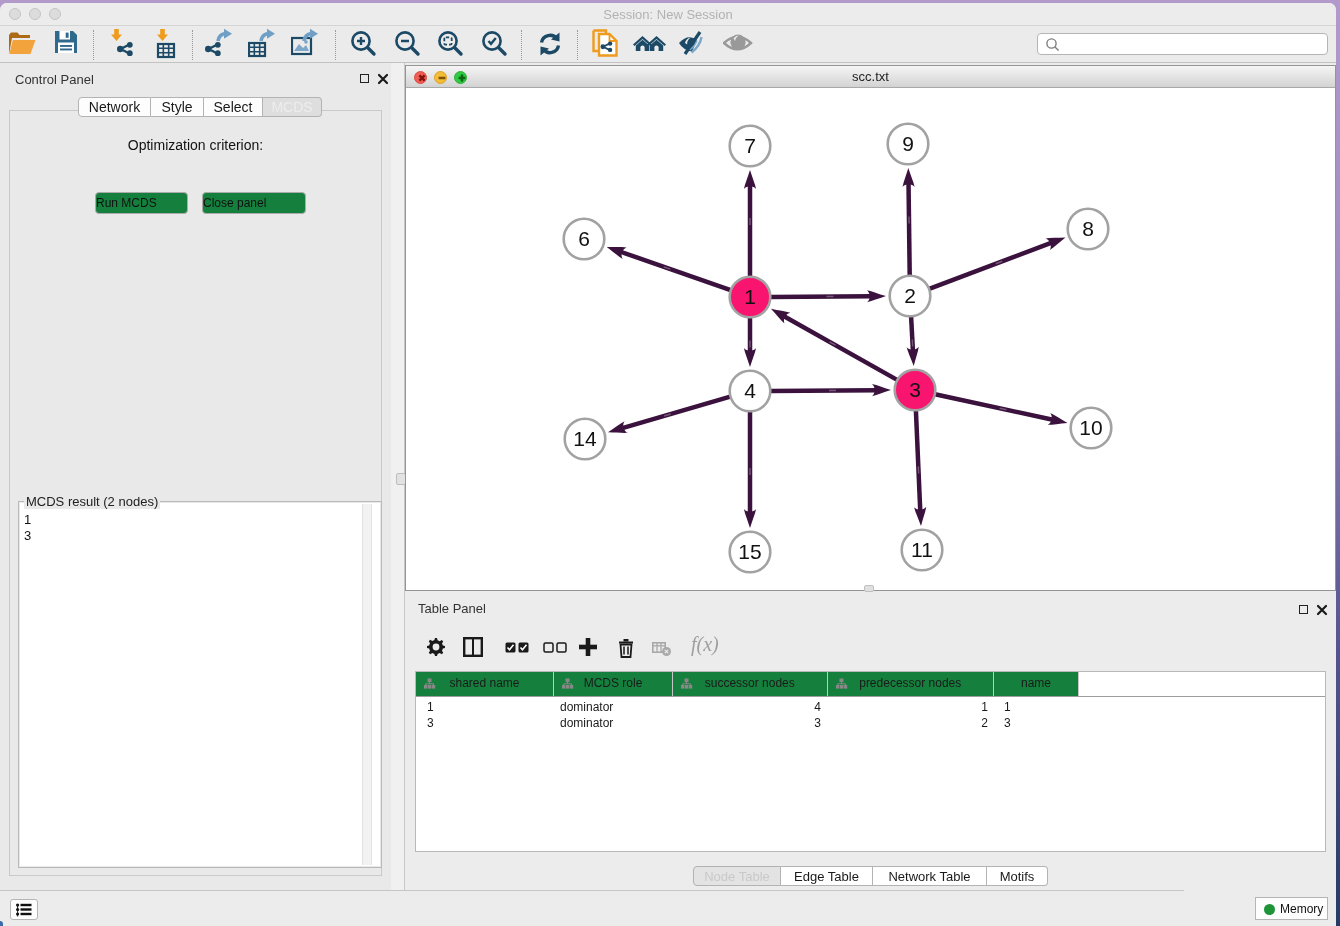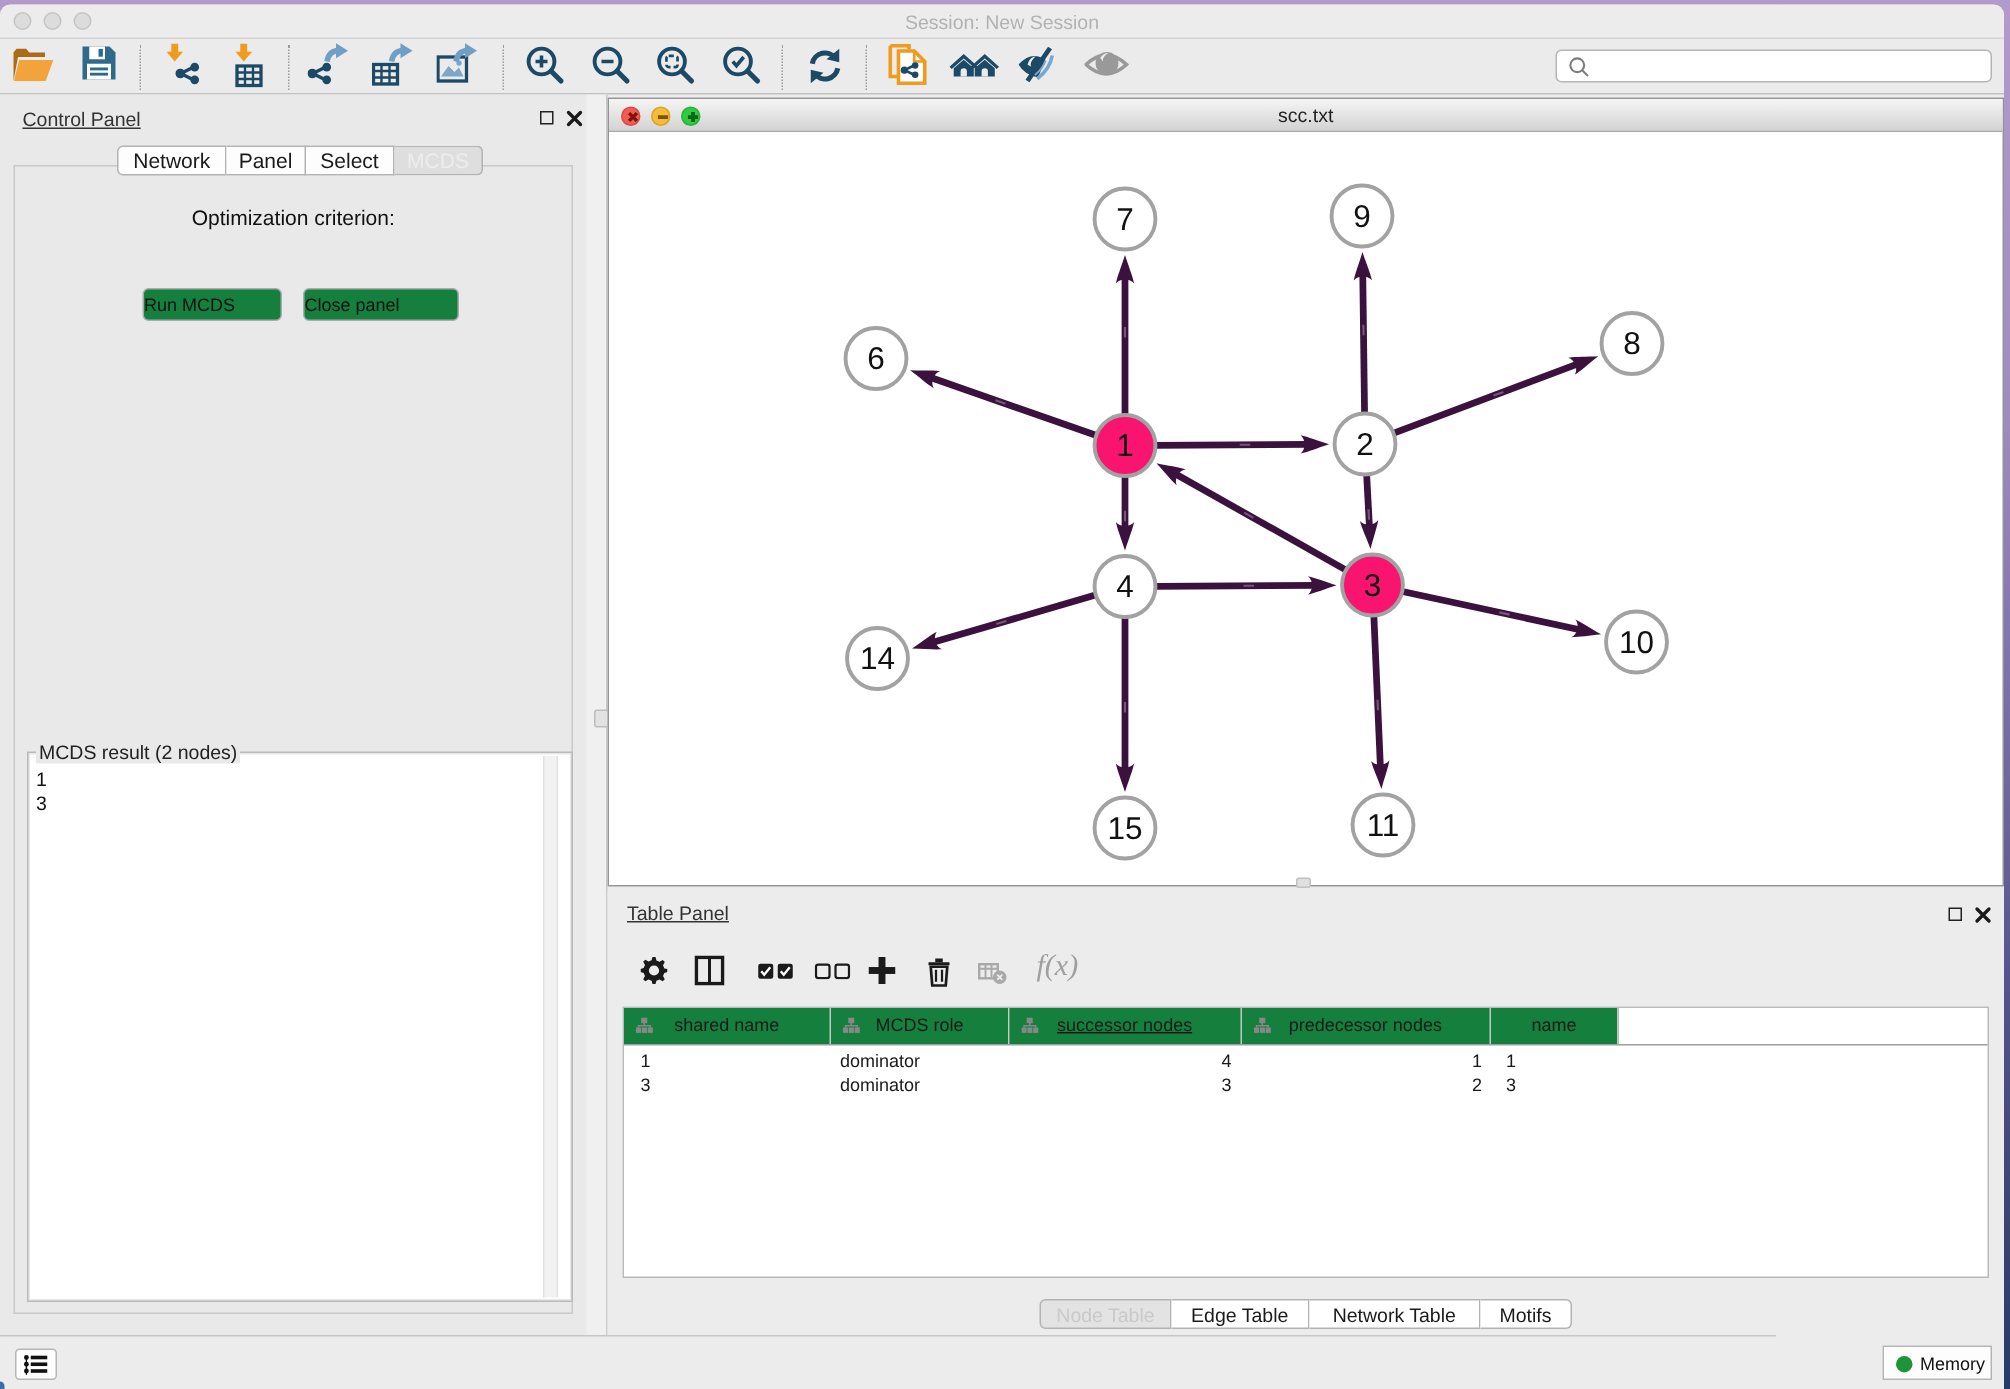--- a/index.html
+++ b/index.html
@@ -12,21 +12,21 @@
 .tl { position:absolute; top:5px; width:12px; height:12px; border-radius:50%; background:#dcdcdc; border:1px solid #c4c4c4; }
 #titletext { position:absolute; top:4px; left:0; width:1336px; text-align:center; font-size:13px; color:#b2b2b2; }
 
 #toolbar { position:absolute; left:0; top:23px; width:1336px; height:37px; background:#ebebeb; border-bottom:1px solid #c2c2c2; }
 .tsep { position:absolute; top:4px; height:30px; width:0; border-left:1px dotted #9a9a9a; }
 #searchbox { position:absolute; left:1037px; top:7px; width:291px; height:22px; background:#fff; border:1px solid #b5b5b5; border-radius:4px; }
 
 #cpanel { position:absolute; left:0; top:60px; width:391px; height:827px; background:#e9e9e9; }
 #cp-gutter { position:absolute; left:391px; top:60px; width:14px; height:827px; background:#f0f0f0; border-right:1px solid #c8c8c8; }
 #cp-handle { position:absolute; left:396px; top:470px; width:10px; height:12px; background:#e2e2e2; border:1px solid #bdbdbd; border-radius:2px; }
-.cp-title { font-size:13px; color:#333;text-decoration:underline; }
+.cp-title { font-size:13px; color:#333; }
 #cp-box { position:absolute; left:9px; top:47px; width:373px; height:766px; border:1px solid #c9c9c9; background:#e9e9e9; }
 .tab { position:absolute; top:34px; height:20px; background:#fdfdfd; border:1px solid #b3b3b3; font-size:14px; color:#1a1a1a; text-align:center; line-height:19px; }
 .btn { position:absolute; background:#15803d; border:1px solid #ababab; border-radius:4px; font-size:12px; color:#111; text-align:left; }
 
 #fieldset { position:absolute; left:18px; top:438px; width:364px; height:367px; border:1px solid #b9b9b9; }
 #fs-inner { position:absolute; left:1px; top:1px; width:360px; height:363px; background:#fff; }
 #fs-legend { position:absolute; left:5px; top:-8px; background:#e9e9e9; font-size:13px; color:#222; padding:0 2px; }
 
 #netwin { position:absolute; left:405px; top:62px; width:931px; height:526px; border:1px solid #949494; background:#fff; }
 #nw-title { position:absolute; left:0; top:0; width:929px; height:22px; background:linear-gradient(180deg,#f5f5f5,#d3d3d3); border-bottom:1px solid #a9a9a9; }
@@ -201,21 +201,21 @@
   </div>
 
   <div id="cpanel">
     <div class="cp-title abs" style="left:15px;top:9px;">Control Panel</div>
     <div class="abs" style="left:360px;top:11px;width:9px;height:9px;border:1.5px solid #222;"></div>
     <svg class="abs" style="left:377px;top:10px;" width="12" height="12" viewBox="0 0 12 12">
         <path d="M2,2 L10,10 M10,2 L2,10" stroke="#1a1a1a" stroke-width="2.2" stroke-linecap="round"></path>
       </svg>
     <div id="cp-box"></div>
     <div class="tab" style="left:78px;width:73px;border-radius:4px 0 0 4px;">Network</div>
-    <div class="tab" style="left:151px;width:53px;border-left:none;">Panel</div>
+    <div class="tab" style="left:151px;width:53px;border-left:none;">Style</div>
     <div class="tab" style="left:204px;width:59px;border-left:none;">Select</div>
     <div class="tab" style="left:263px;width:59px;border-left:none;border-radius:0 4px 4px 0;background:#dedede;color:#ededed;">MCDS</div>
     <div class="abs" style="left:0;top:74px;width:391px;text-align:center;font-size:14px;color:#111;">Optimization criterion:</div>
     <div class="btn" style="left:95px;top:129px;width:93px;height:22px;line-height:21px;">Run MCDS</div>
     <div class="btn" style="left:202px;top:129px;width:104px;height:22px;line-height:21px;">Close panel</div>
     <div id="fieldset">
       <div id="fs-inner">
         <div style="position:absolute;left:4px;top:9px;font-size:13px;color:#111;line-height:16px;">1<br>3</div>
         <div style="position:absolute;right:8px;top:1px;width:10px;height:361px;background:#f2f2f2;border-left:1px solid #e2e2e2;border-right:1px solid #e2e2e2;"></div>
       </div>
@@ -387,21 +387,21 @@
           <div style="position:absolute;left:0;top:4px;width:100%;text-align:center;">MCDS role</div>
         </div>
       <div class="th" style="left:257px;width:154.5px;">
           <svg style="position:absolute;left:8px;top:6px;" width="12" height="11" viewBox="0 0 12 11">
             <rect x="3.5" y="0.5" width="4" height="3.6" fill="#888"></rect>
             <rect x="0" y="7" width="3.4" height="3.6" fill="#888"></rect>
             <rect x="3.9" y="7" width="3.4" height="3.6" fill="#888"></rect>
             <rect x="7.8" y="7" width="3.4" height="3.6" fill="#888"></rect>
             <path d="M5.5,4 L5.5,6 M1.7,7 L1.7,5.8 L9.5,5.8 L9.5,7" fill="none" stroke="#888" stroke-width="1"></path>
           </svg>
-          <div style="position:absolute;left:0;top:4px;width:100%;text-align:center;text-decoration:underline;">successor nodes</div>
+          <div style="position:absolute;left:0;top:4px;width:100%;text-align:center;">successor nodes</div>
         </div>
       <div class="th" style="left:411.5px;width:166.5px;">
           <svg style="position:absolute;left:8px;top:6px;" width="12" height="11" viewBox="0 0 12 11">
             <rect x="3.5" y="0.5" width="4" height="3.6" fill="#888"></rect>
             <rect x="0" y="7" width="3.4" height="3.6" fill="#888"></rect>
             <rect x="3.9" y="7" width="3.4" height="3.6" fill="#888"></rect>
             <rect x="7.8" y="7" width="3.4" height="3.6" fill="#888"></rect>
             <path d="M5.5,4 L5.5,6 M1.7,7 L1.7,5.8 L9.5,5.8 L9.5,7" fill="none" stroke="#888" stroke-width="1"></path>
           </svg>
           <div style="position:absolute;left:0;top:4px;width:100%;text-align:center;">predecessor nodes</div>

